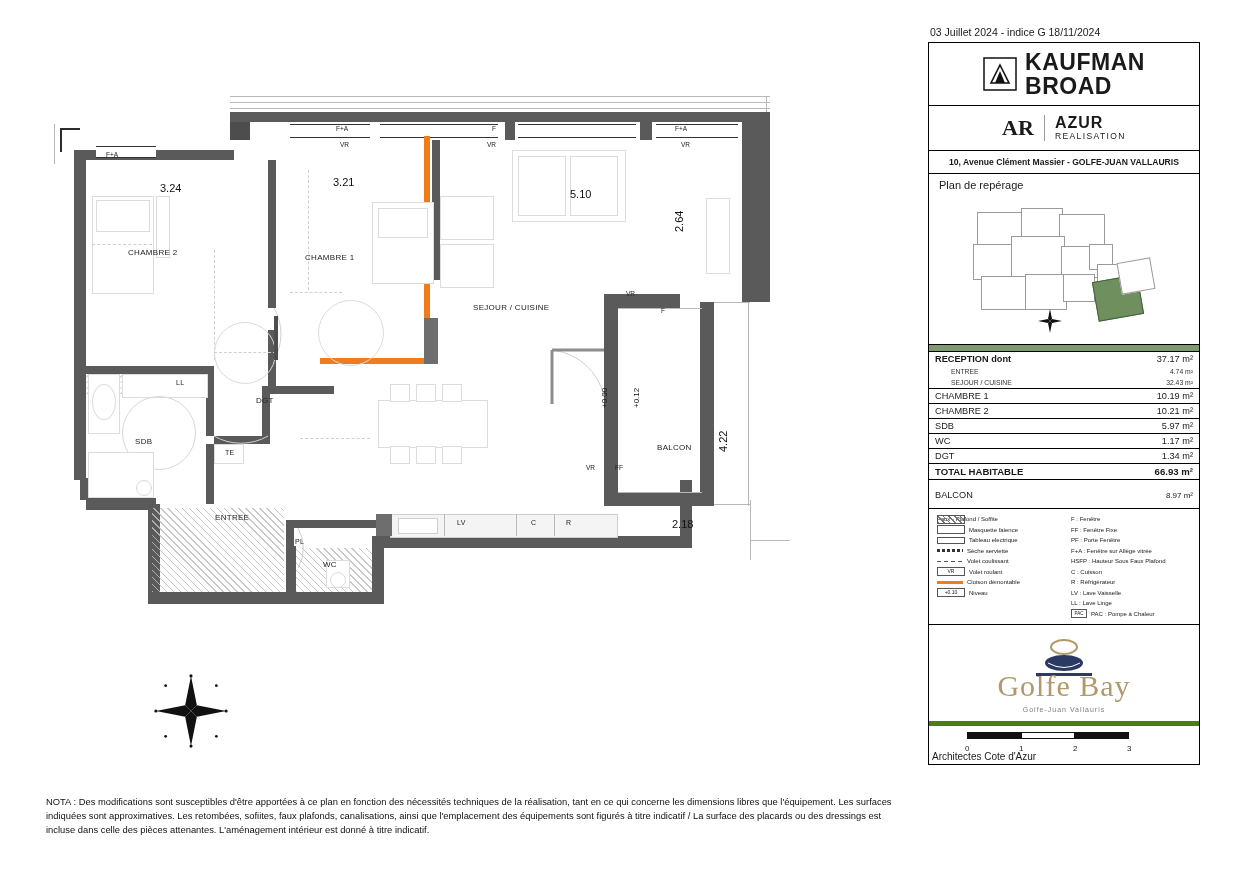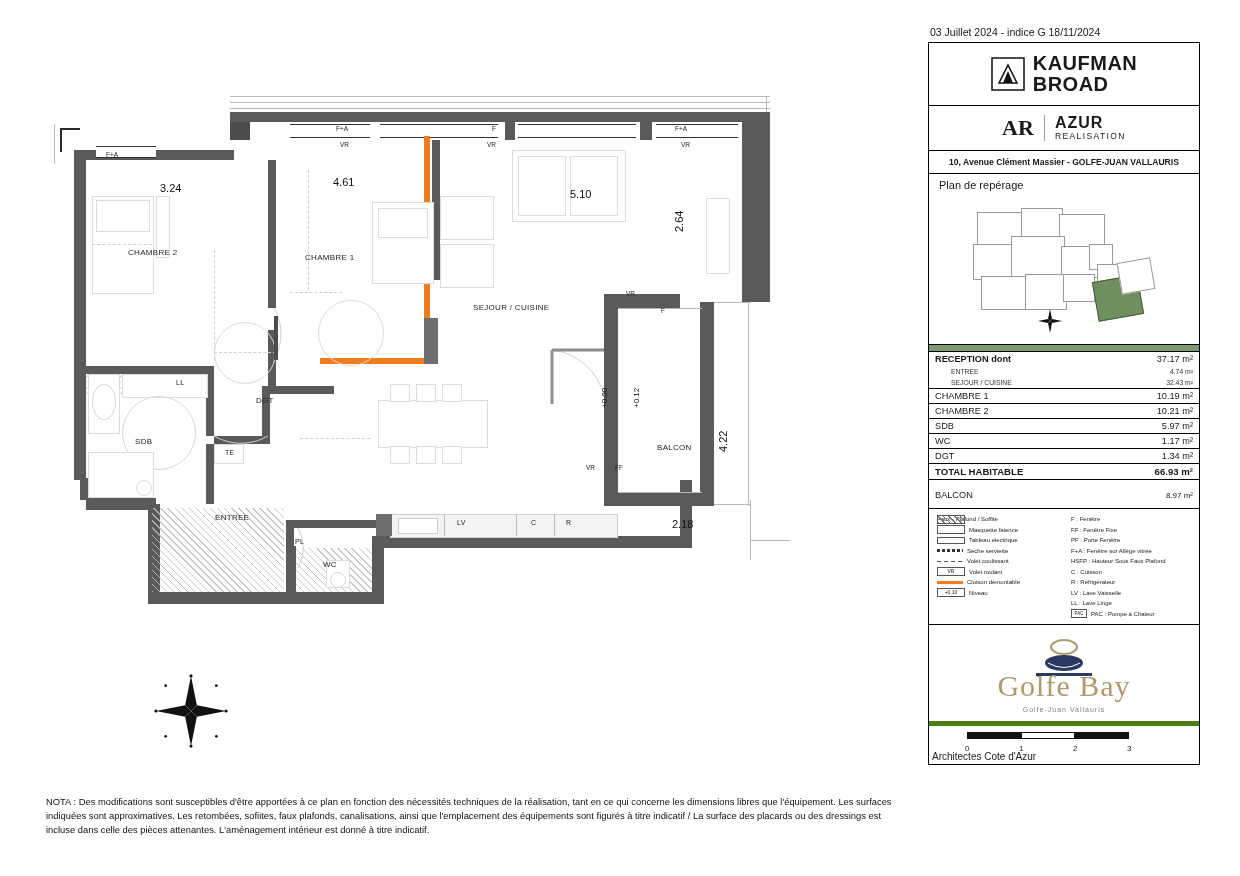--- a/index.html
+++ b/index.html
@@ -26,21 +26,21 @@
   .dashv{position:absolute;border-left:1px dashed #cfcfcf;}
   .hatch{position:absolute;background:repeating-linear-gradient(45deg,#bdbdbd 0 1px,transparent 1px 5px);}
   .hatchd{position:absolute;background:repeating-linear-gradient(-45deg,#c9c9c9 0 1px,transparent 1px 4px);}
   .win{position:absolute;background:#ffffff;border-top:1px solid #333;border-bottom:1px solid #333;}
 
   
   #panel{position:absolute;left:928px;top:26px;width:272px;}
   .pbox{border:1px solid #000;box-sizing:border-box;}
   .pdate{font-size:10.5px;margin-bottom:4px;padding-left:2px;}
   .brand1{height:62px;border-bottom:1px solid #000;display:flex;align-items:center;justify-content:center;gap:8px;}
-  .kb-text{line-height:1.05;font-size:20px;font-weight:bold;letter-spacing:.5px;}
+  .kb-text{line-height:1.05;font-size:23px;font-weight:bold;letter-spacing:.5px;}
   .brand2{height:44px;border-bottom:1px solid #000;display:flex;align-items:center;justify-content:center;gap:10px;}
   .addr{height:22px;border-bottom:1px solid #000;display:flex;align-items:center;justify-content:center;font-size:8.6px;font-weight:bold;}
   .apt{padding:5px 0 7px;border-bottom:1px solid #000;text-align:center;font-size:12.5px;line-height:1.35;}
   .rep-title{padding:5px 0 3px 10px;font-size:11px;}
   .keyplan{height:150px;position:relative;}
   .kp-shape{position:absolute;left:42px;top:10px;width:190px;height:120px;}
   .kp-cell{position:absolute;background:#fff;border:1px solid #9a9a9a;}
   .kp-hl{position:absolute;background:#6f8f5f;border:1px solid #44603a;}
   .greenbar{height:6px;background:#7d9b70;border-top:1px solid #000;border-bottom:1px solid #000;}
 
@@ -210,21 +210,21 @@
   <div class="room-label" style="left:323px;top:560px;">WC</div>
   <div class="room-label" style="left:657px;top:443px;">BALCON</div>
   <div class="room-label" style="left:295px;top:538px;font-size:7px;">PL</div>
   <div class="room-label" style="left:225px;top:449px;font-size:7px;">TE</div>
   <div class="room-label" style="left:176px;top:379px;font-size:7px;">LL</div>
   <div class="room-label" style="left:457px;top:519px;font-size:7px;">LV</div>
   <div class="room-label" style="left:531px;top:519px;font-size:7px;">C</div>
   <div class="room-label" style="left:566px;top:519px;font-size:7px;">R</div>
 
   <div class="dim" style="left:160px;top:182px;">3.24</div>
-  <div class="dim" style="left:333px;top:176px;">4.61</div>
+  <div class="dim" style="left:333px;top:176px;">3.21</div>
   <div class="dim" style="left:570px;top:188px;">5.10</div>
   <div class="dim" style="left:672px;top:518px;">2.18</div>
   <div class="dim-v" style="left:673px;top:232px;">2.64</div>
   <div class="dim-v" style="left:717px;top:452px;">4.22</div>
   <div class="dim-v" style="left:600px;top:408px;font-size:8px;">+0.00</div>
   <div class="dim-v" style="left:632px;top:408px;font-size:8px;">+0.12</div>
 
   <div class="tag" style="left:106px;top:151px;">F+A</div>
   <div class="tag" style="left:336px;top:125px;">F+A</div>
   <div class="tag" style="left:340px;top:141px;">VR</div>

